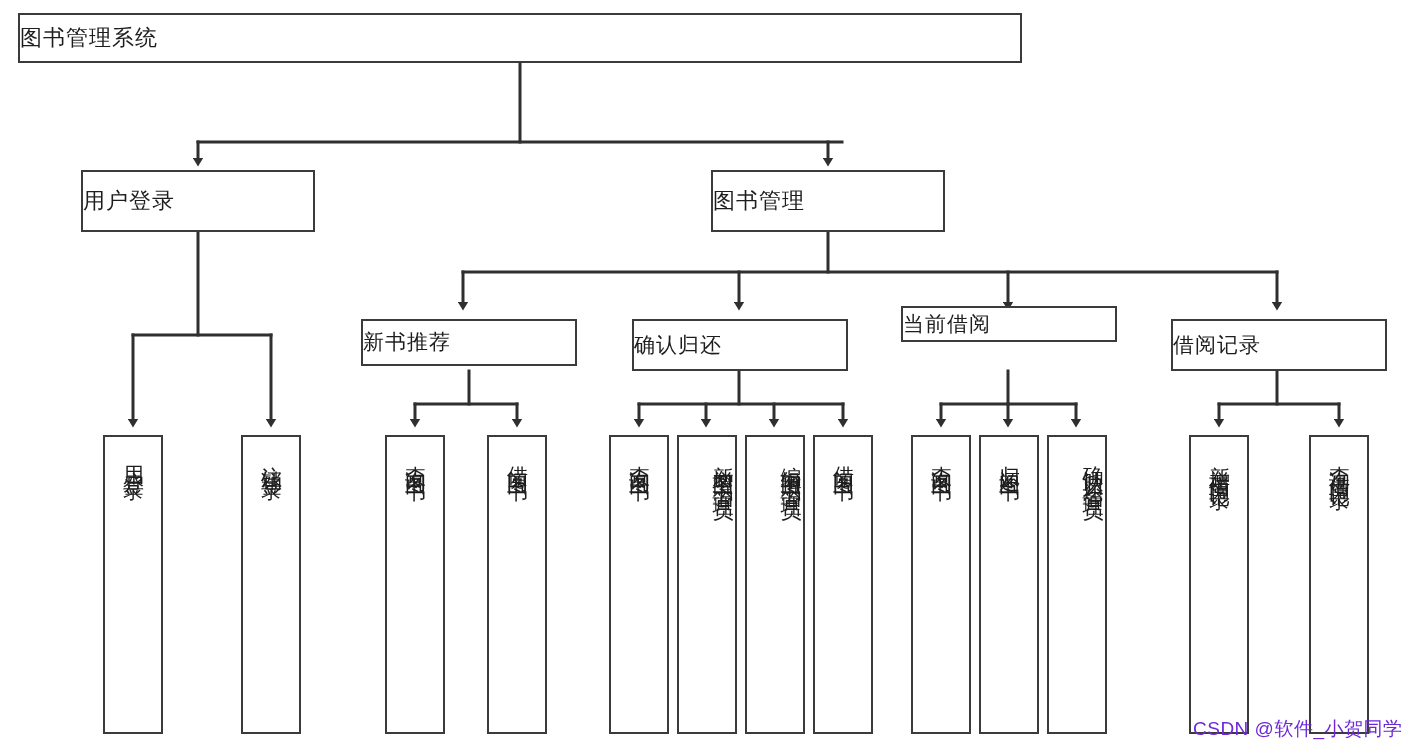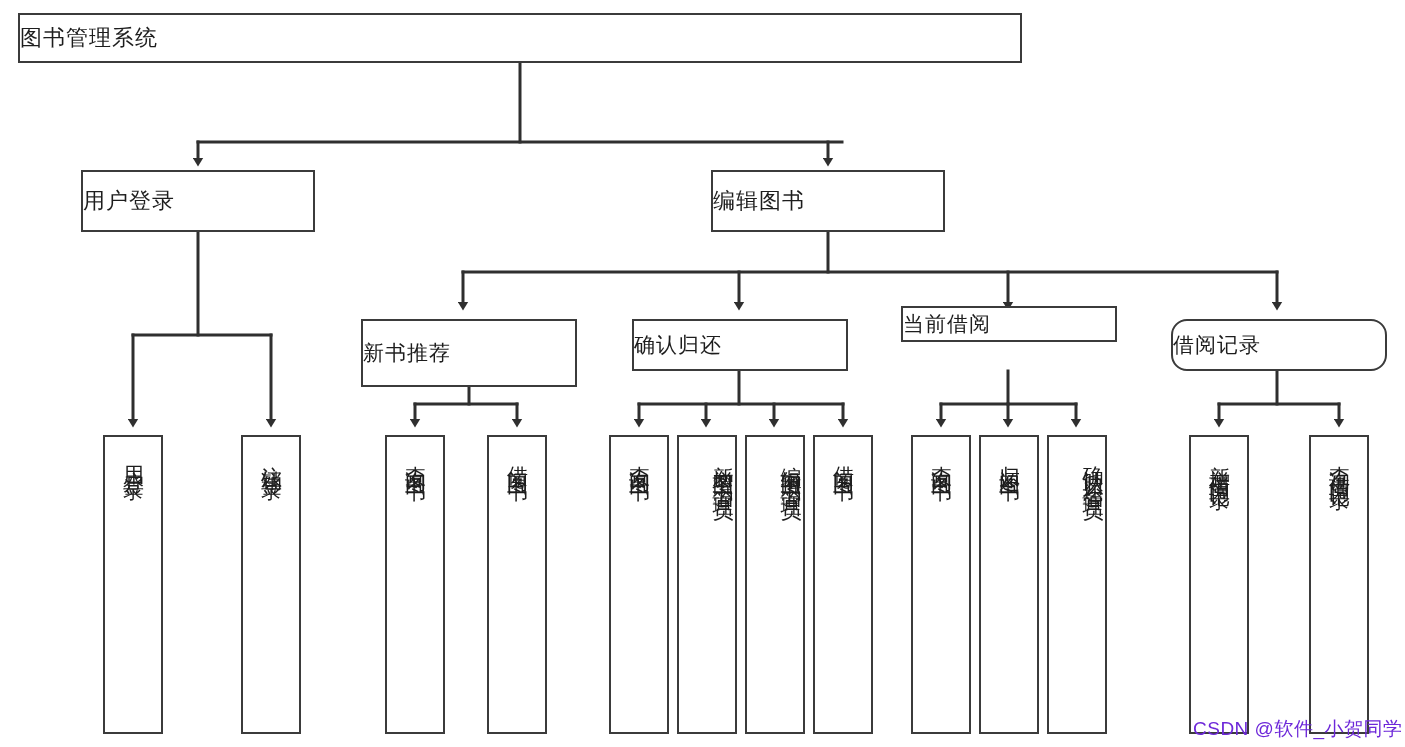--- a/index.html
+++ b/index.html
@@ -125,36 +125,36 @@
 
   <div class="node level0" style="left:18px; top:13px; width:1004px; height:50px;">
     <span>图书管理系统</span>
   </div>
 
   <div class="node level1" style="left:81px; top:170px; width:234px; height:62px;">
     <span>用户登录</span>
   </div>
 
   <div class="node level1" style="left:711px; top:170px; width:234px; height:62px;">
-    <span>编辑图书</span>
-  </div>
-
-  <div class="node level2" style="left:361px; top:319px; width:216px; height:68px;font-family:Liberation Serif, serif;">
+    <span>图书管理</span>
+  </div>
+
+  <div class="node level2" style="left:361px; top:319px; width:216px; height:47px;font-family:Liberation Serif, serif;">
     <span>新书推荐</span>
   </div>
 
   <div class="node level2" style="left:632px; top:319px; width:216px; height:52px;">
     <span>确认归还</span>
   </div>
 
   <div class="node level2" style="left:901px; top:306px; width:216px; height:36px;">
     <span>当前借阅</span>
   </div>
 
-  <div class="node level2" style="left:1171px; top:319px; width:216px; height:52px;border-radius:16px;">
+  <div class="node level2" style="left:1171px; top:319px; width:216px; height:52px;">
     <span>借阅记录</span>
   </div>
 
   <div class="node leaf" style="left:103px; top:435px; width:60px; height:299px;">
     <span class="vtext">用户登录</span>
   </div>
 
   <div class="node leaf" style="left:241px; top:435px; width:60px; height:299px;">
     <span class="vtext">注销登录</span>
   </div>

